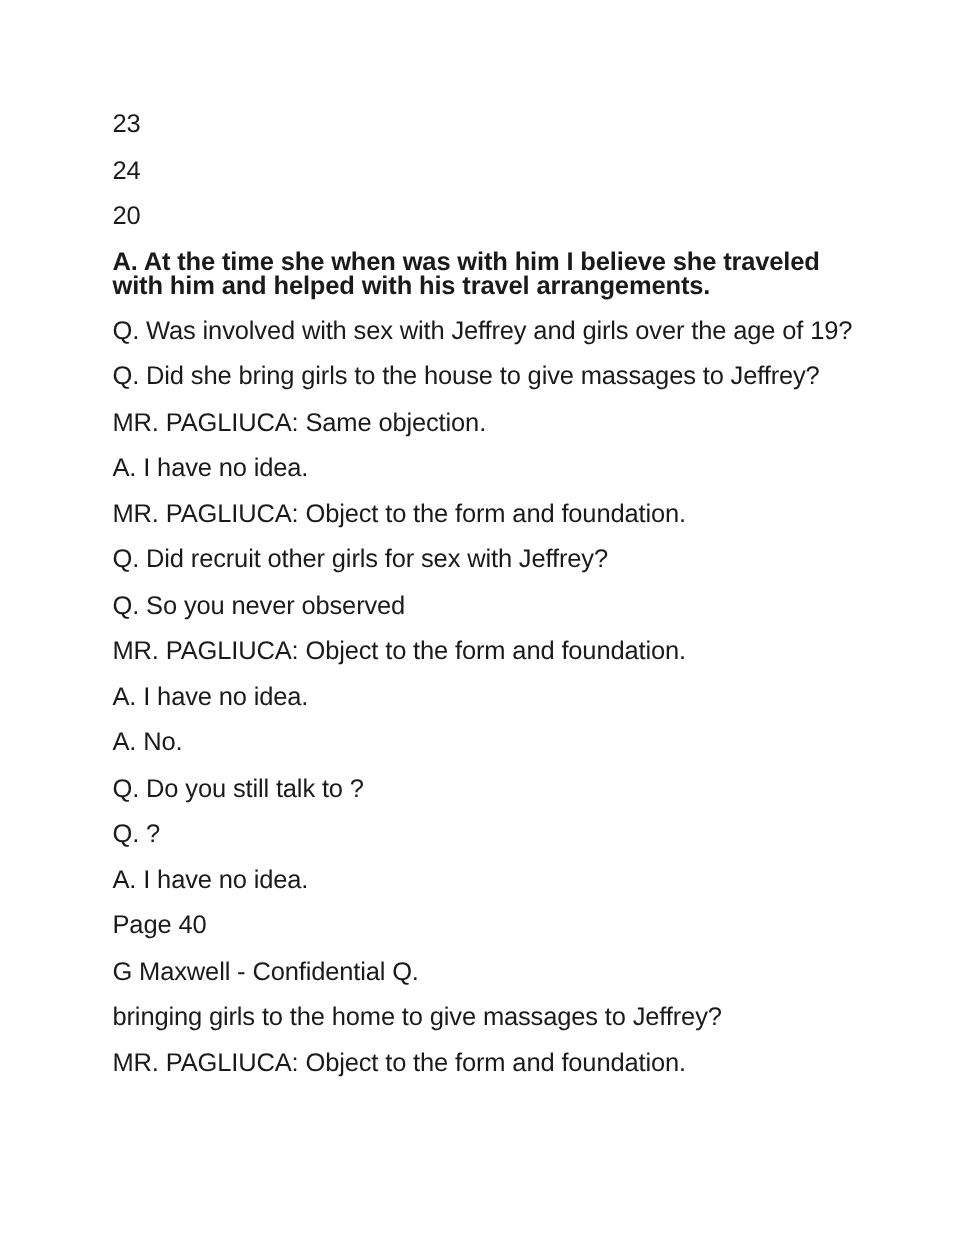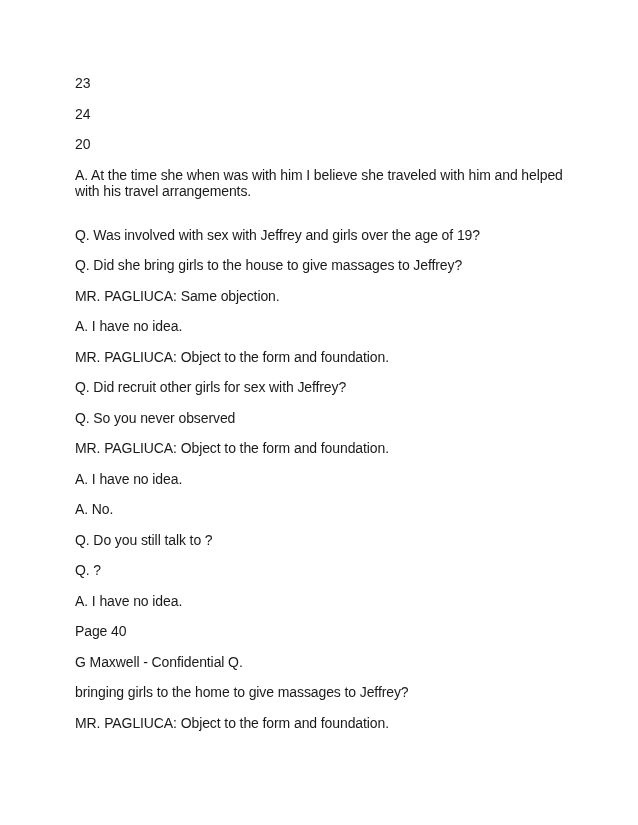--- a/index.html
+++ b/index.html
@@ -15,28 +15,29 @@
       font-family: "Liberation Sans", sans-serif;
       color: #1a1a1a;
     }
     .page {
       position: absolute;
       left: 75px;
       top: 75px;
       width: 500px;
     }
     .line {
-      font-size: 14px;
+      font-size: 17px;
       line-height: 16px;
       margin: 0 0 14.5px 0;
       white-space: normal;
       letter-spacing: -0.1px;
     }
     .line.wrap {
-      margin-bottom: 28px;
+      margin-bottom: 14px;
+      font-weight: bold;
     }
   </style>
 </head>
 <body>
 
 <div class="page">
   <p class="line">23</p>
   <p class="line">24</p>
   <p class="line">20</p>
   <p class="line wrap">A. At the time she when was with him I believe she traveled with him and helped with his travel arrangements.</p>

